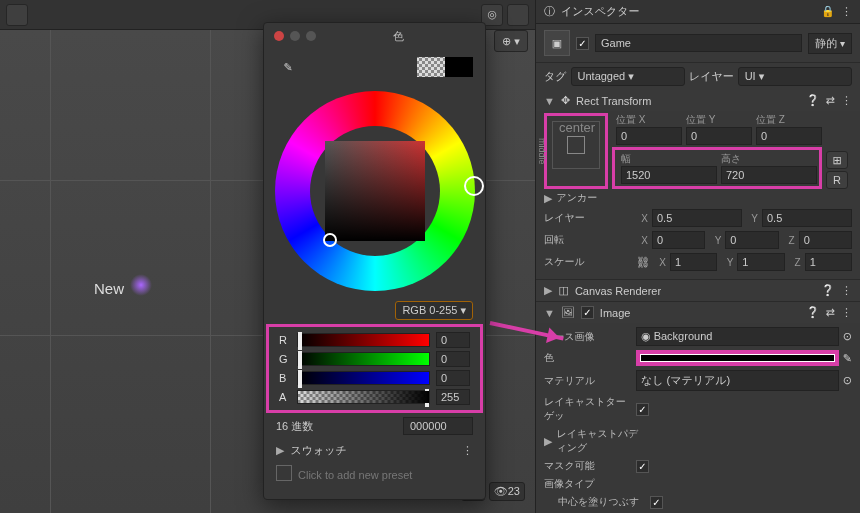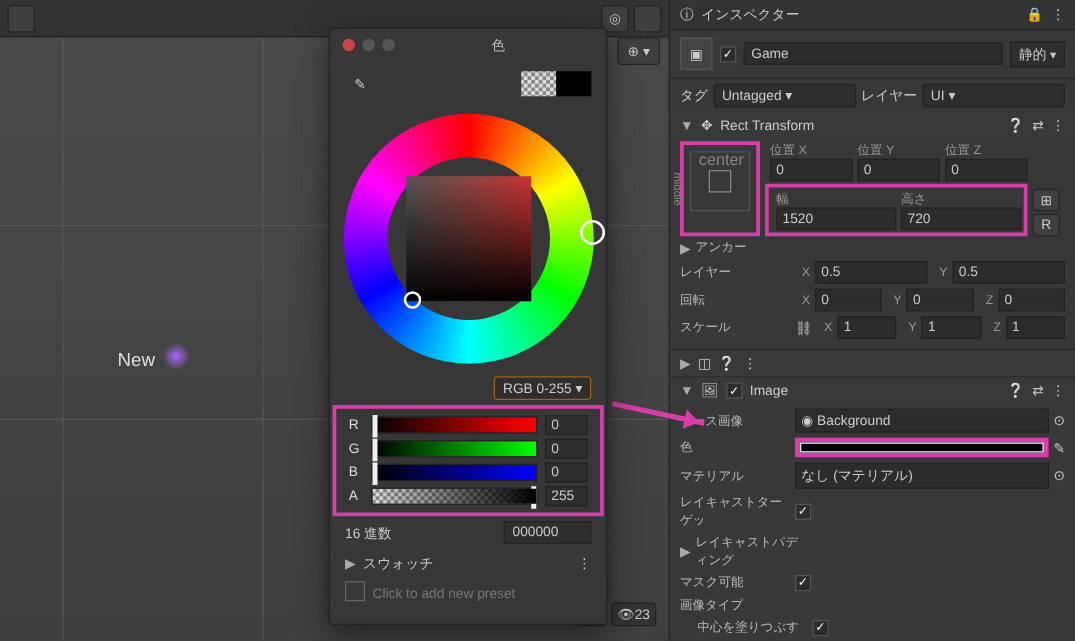--- a/index.html
+++ b/index.html
@@ -285,20 +285,21 @@
           <span class="axis-label">Z</span>
           <div class="pval">1</div>
         </div>
     </div>
   </div>
 
   <div class="component">
     <div class="comp-header">
         <span class="fold">▶</span>
         <span>◫</span>
+        <span class="comp-title">Canvas Renderer</span>
         <span>❔</span>
         <span>⋮</span>
       </div>
   </div>
 
   <div class="component">
     <div class="comp-header">
         <span class="fold">▼</span>
         <span>🖼</span>
         <div class="checkbox">

